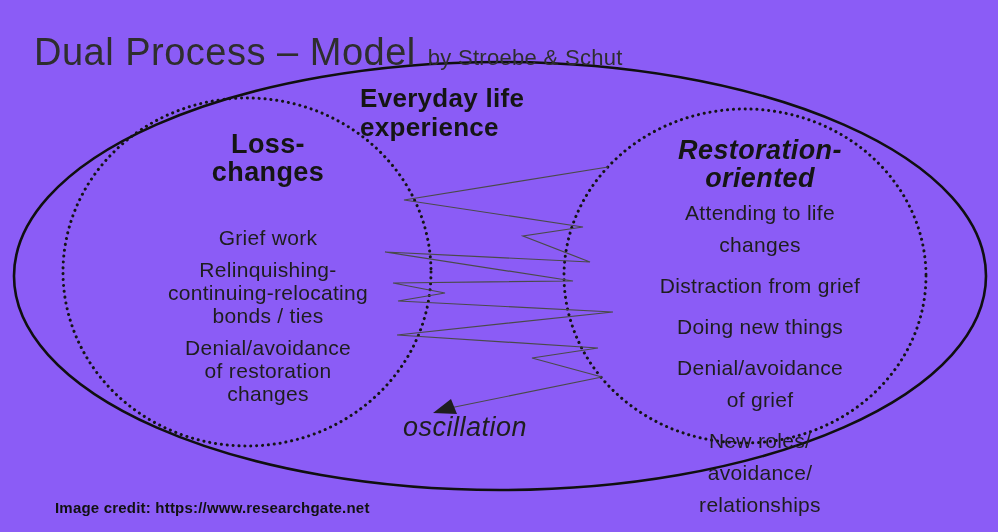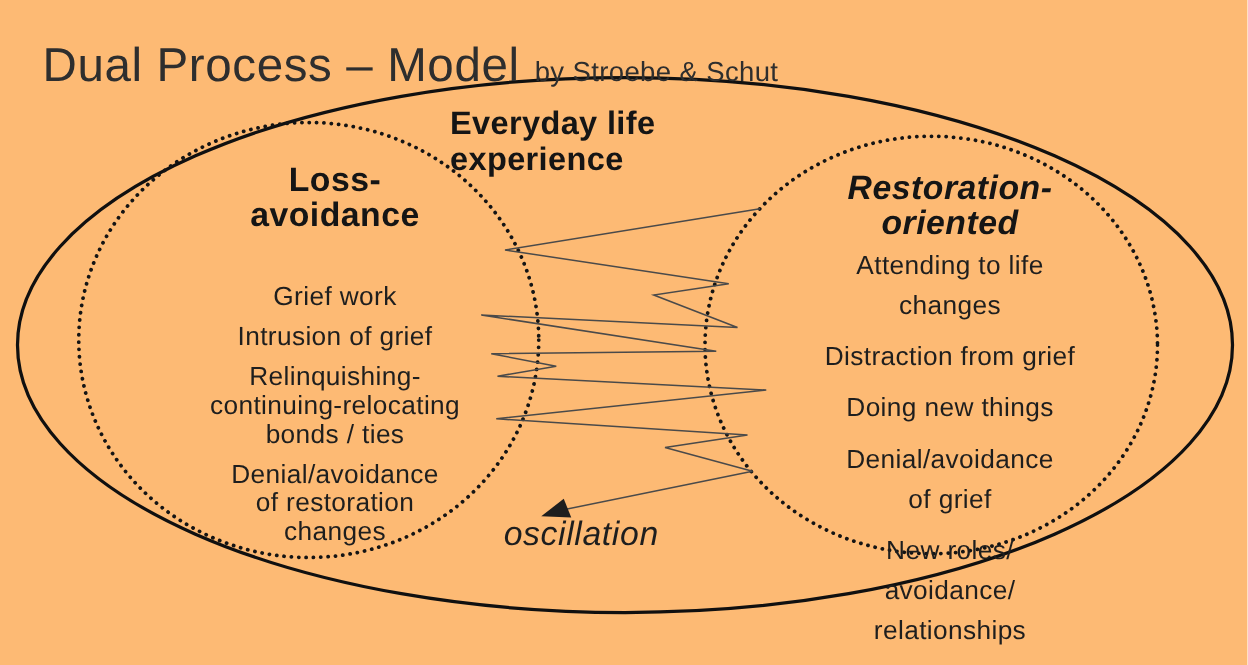--- a/index.html
+++ b/index.html
@@ -1,17 +1,17 @@
 <!DOCTYPE html>
 <html><head>
 <meta charset="utf-8">
 <style>
   html,body{margin:0;padding:0;background:#fff;}
   .stage{
-    position:relative;width:998px;height:532px;background:#fdba74;
+    position:relative;width:998px;height:532px;background:#8b5cf6;
     font-family:"Liberation Sans", sans-serif;color:#1b1b1b;overflow:hidden;
   }
   .title-row{
     position:absolute;left:34px;top:4px;display:flex;align-items:baseline;gap:12px;
     white-space:nowrap;
   }
   .title-main{font-size:38px;font-weight:400;color:#2e2e2e;letter-spacing:0.5px;}
   .title-byline{font-size:22px;font-weight:400;color:#2e2e2e;letter-spacing:0.3px;margin-top:41px;}
   .shapes{position:absolute;left:0;top:0;}
   .pre{white-space:pre-line;}
@@ -55,25 +55,24 @@
 
   <div class="title-row">
     <span class="title-main">Dual Process – Model</span>
     <span class="title-byline">by Stroebe &amp; Schut</span>
   </div>
 
   <div class="label-everyday pre">Everyday life
 experience</div>
 
   <div class="circle-title loss-title pre">Loss-
-avoidance</div>
+changes</div>
 
   <div class="item-list loss-items">
     <div class="pre">Grief work</div>
-    <div class="pre">Intrusion of grief</div>
     <div class="pre">Relinquishing-
 continuing-relocating
 bonds /  ties</div>
     <div class="pre">Denial/avoidance
 of restoration
 changes</div>
   </div>
 
   <div class="circle-title resto-title pre">Restoration-
 oriented</div>
@@ -85,14 +84,15 @@
     <div class="pre">Doing new things</div>
     <div class="pre">Denial/avoidance
 of grief</div>
     <div class="pre">New roles/
 avoidance/
 relationships</div>
   </div>
 
   <div class="oscillation">oscillation</div>
 
+  <div class="credit">Image credit: https://www.researchgate.net</div>
 
 </div>
 
 </body></html>

